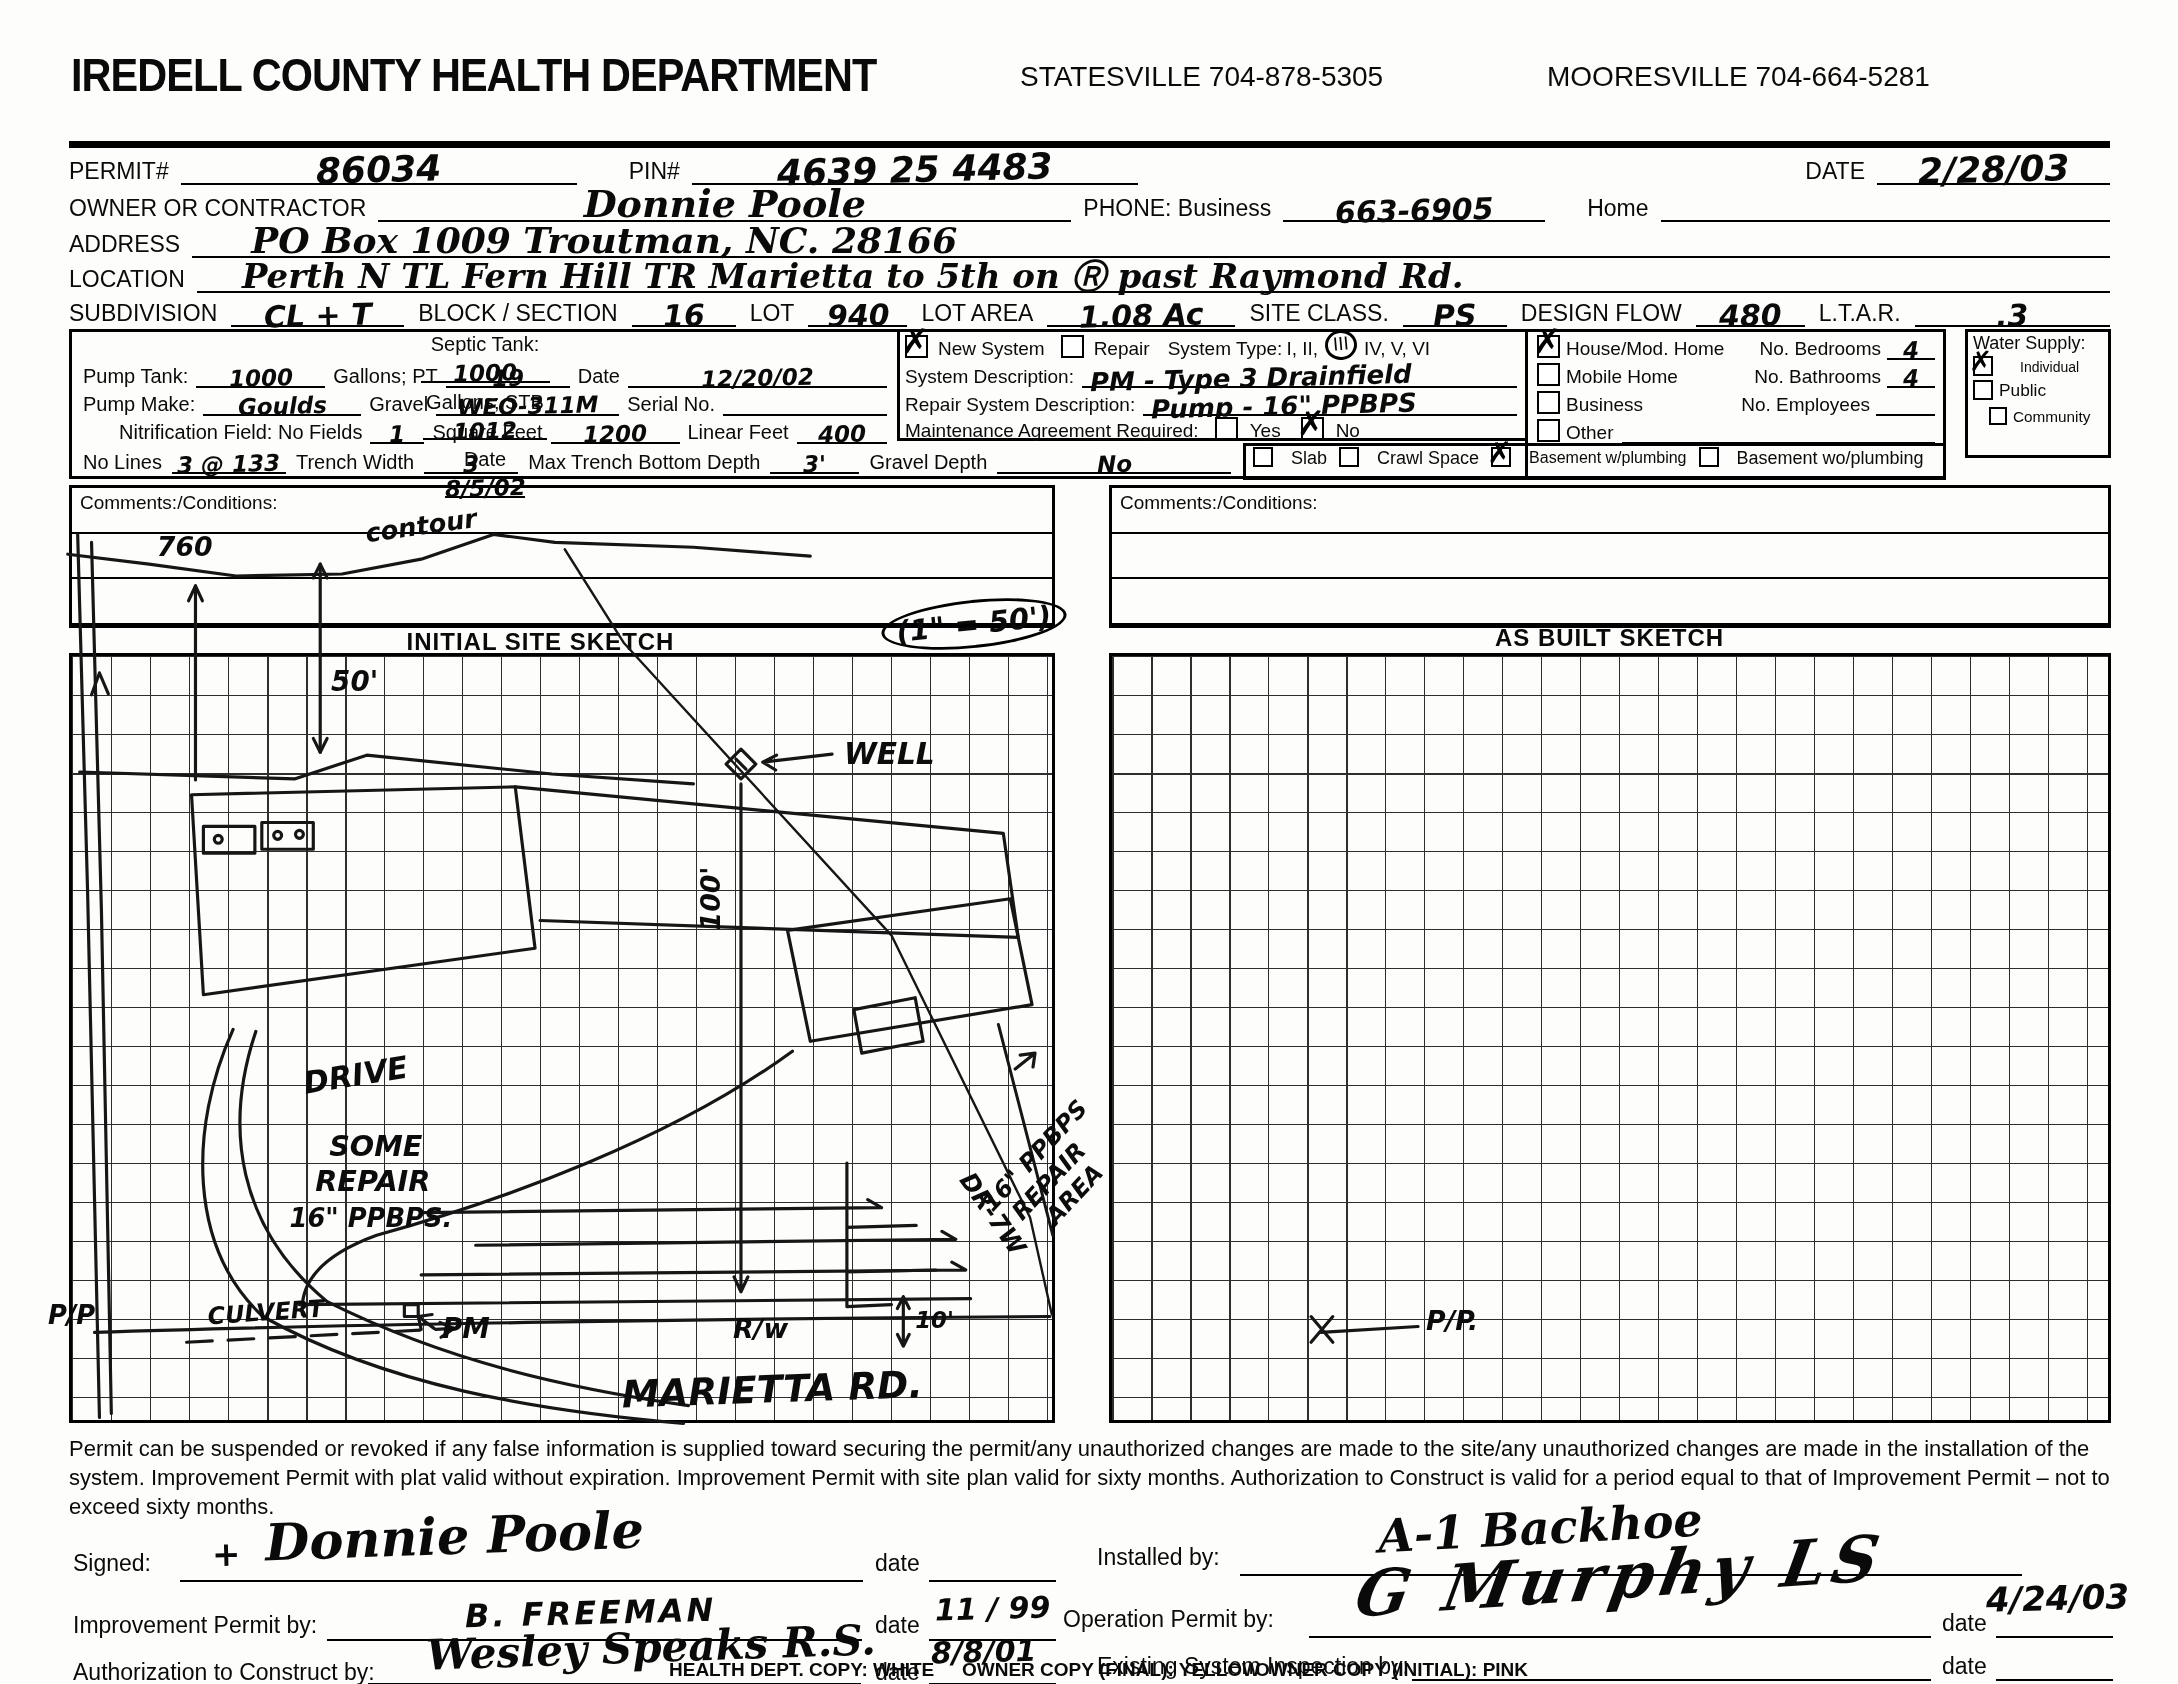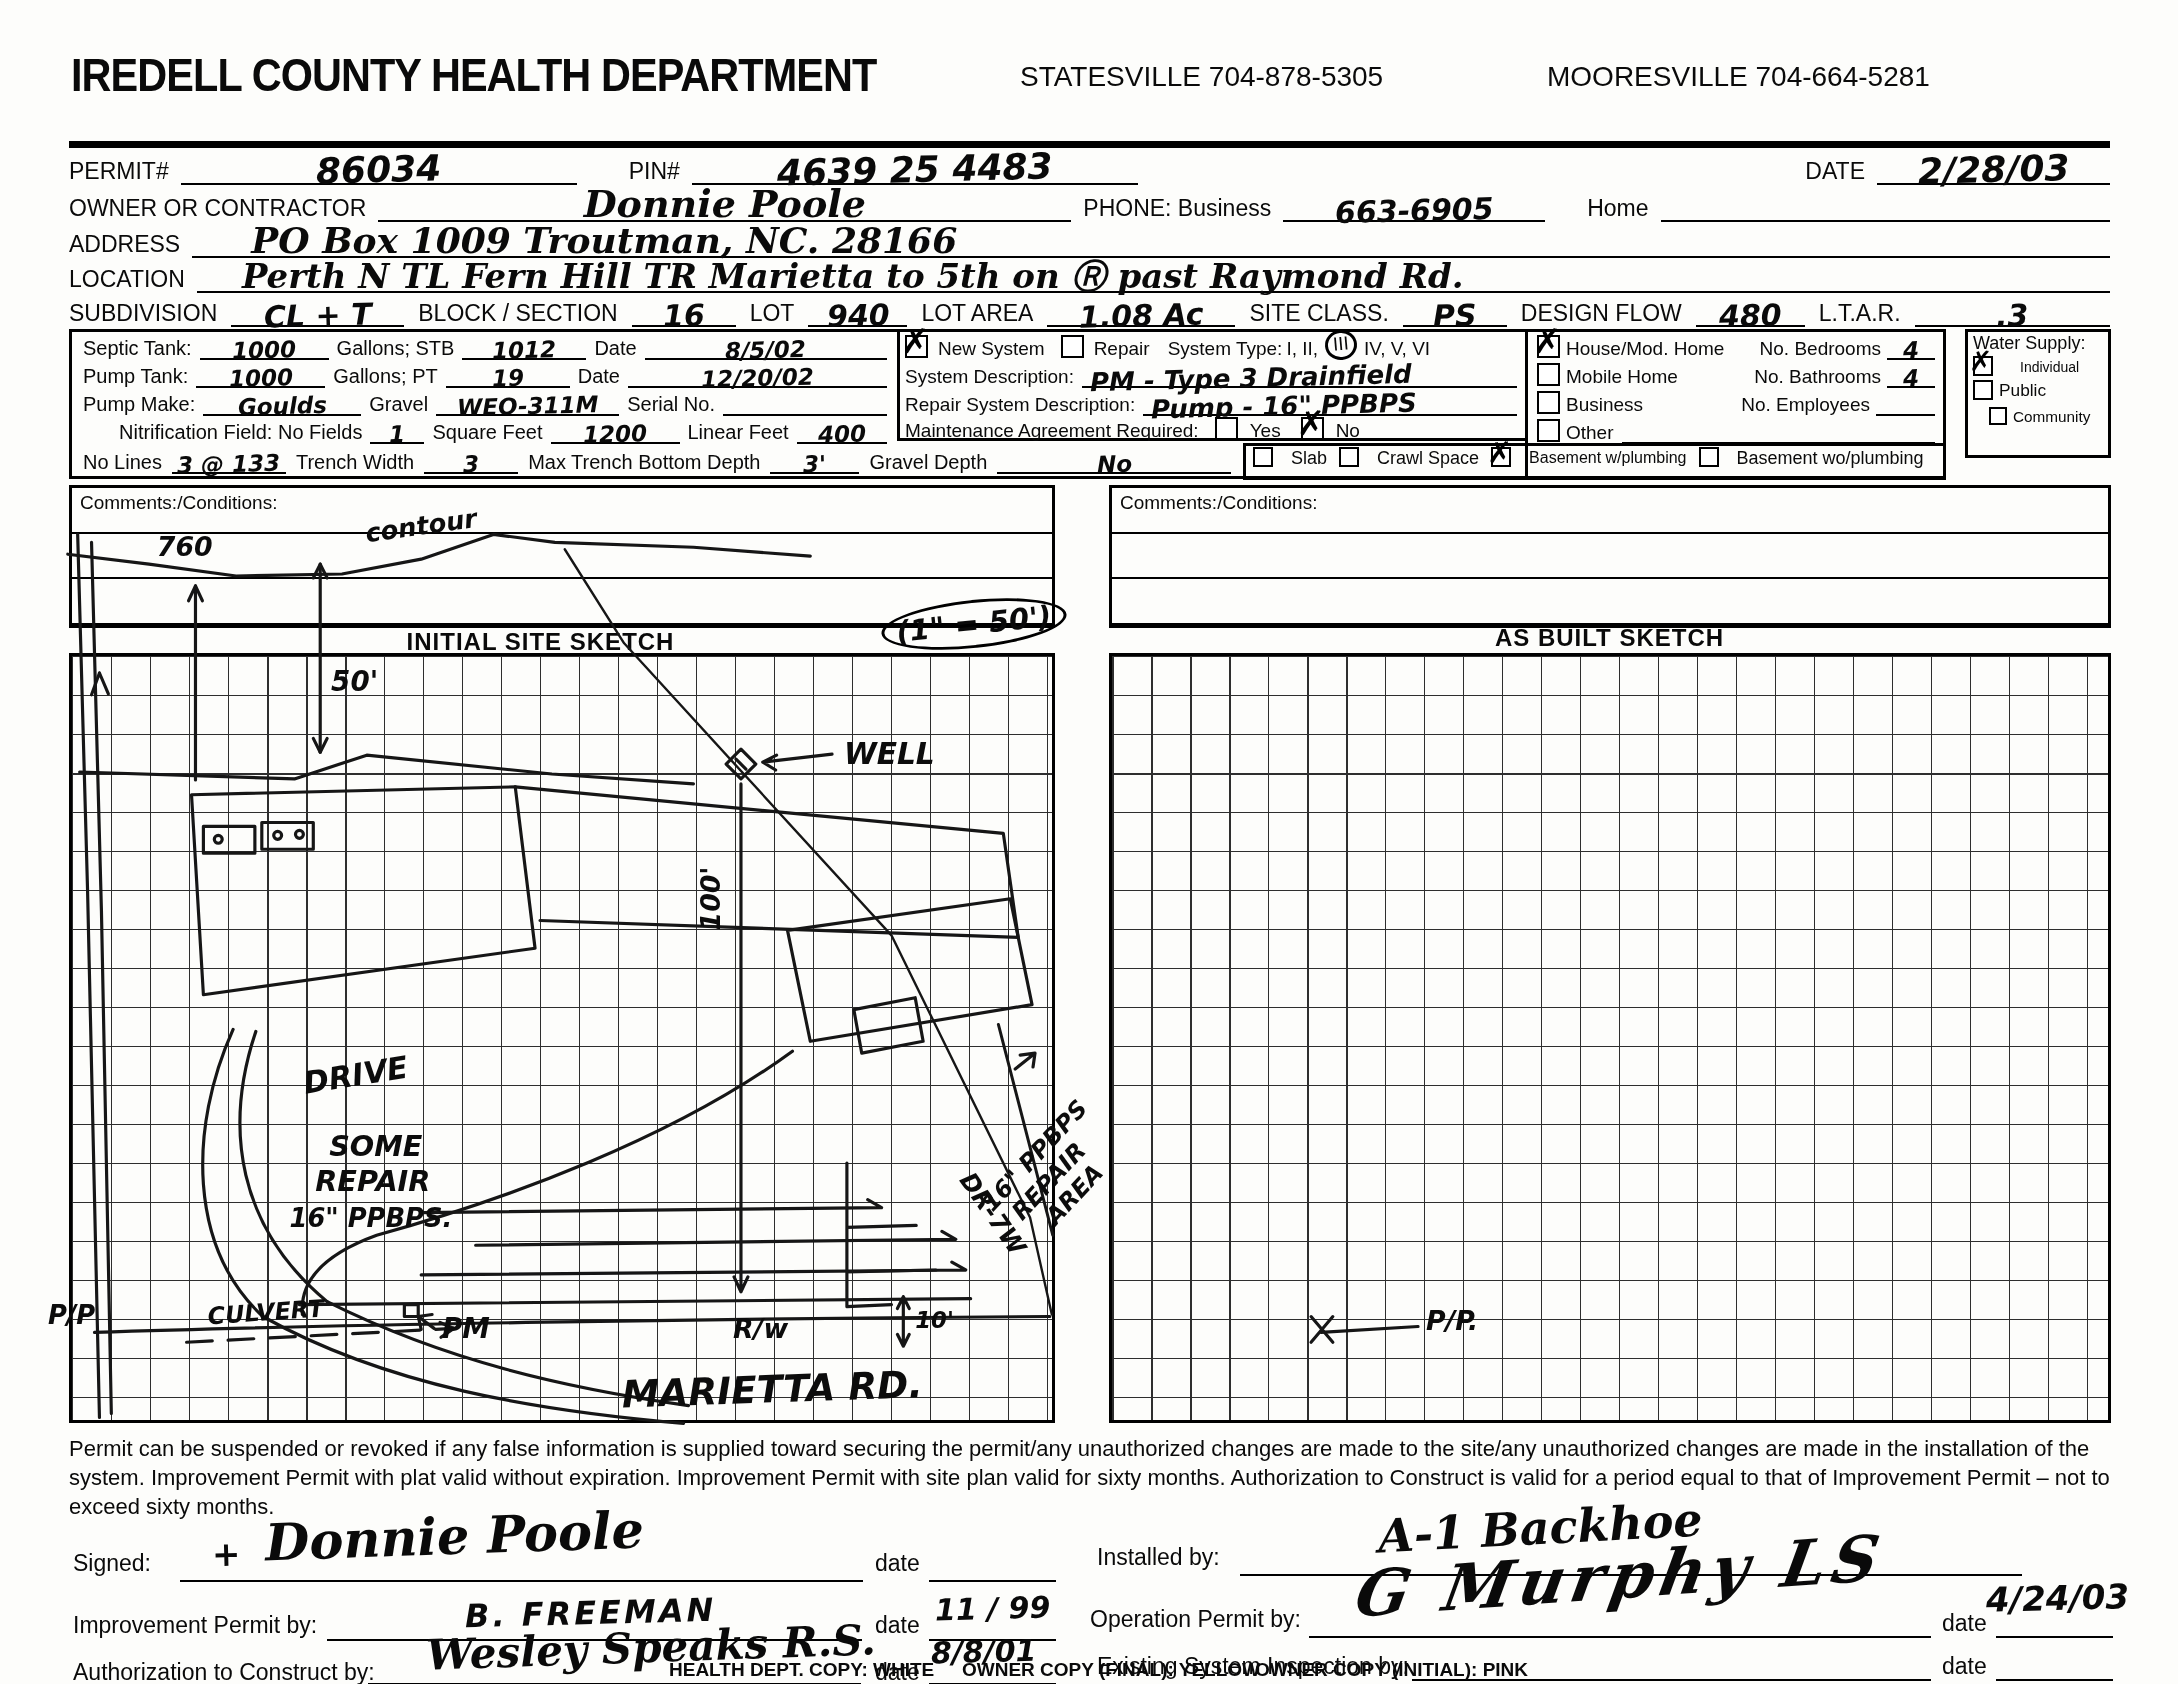--- a/index.html
+++ b/index.html
@@ -128,21 +128,21 @@
   </div>
 
   <div class="box" style="left:69px;top:329px;width:1877px;height:150px;"></div>
   <div class="vline" style="left:897px;top:329px;height:109px;"></div>
   <div class="vline" style="left:1525px;top:329px;height:150px;"></div>
   <div class="hline" style="left:897px;top:438px;width:628px;"></div>
   <div class="box" style="left:1965px;top:329px;width:146px;height:129px;"></div>
   <div class="box" style="left:1243px;top:443px;width:703px;height:37px;"></div>
 
   <div class="abs" style="left:83px;top:333px;width:804px;">
-    <div style="display:flex;align-items:flex-end;height:27px;gap:8px;">
+    <div style="display:flex;align-items:center;height:27px;gap:8px;flex-direction:column;">
       <span class="lbl-sm">Septic Tank:</span>
       <span class="fld" style="width:129px;">
           <span class="hw hw-sm">1000</span>
         </span>
       <span class="lbl-sm">Gallons;  STB</span>
       <span class="fld" style="width:124px;">
           <span class="hw hw-sm">1012</span>
         </span>
       <span class="lbl-sm">Date</span>
       <span class="fld" style="flex:1;">
@@ -465,21 +465,21 @@
   <div class="thin" style="left:368px;top:1683px;width:493px;"></div>
   <div class="abs script" style="left:426px;top:1630px;font-size:42px;transform:rotate(-2deg);">Wesley Speaks  R.S.</div>
   <div class="abs lbl" style="left:875px;top:1659px;">date</div>
   <div class="thin" style="left:929px;top:1683px;width:127px;"></div>
   <div class="abs hw" style="left:931px;top:1639px;font-size:30px;">8/8/01</div>
 
   <div class="abs lbl" style="left:1097px;top:1544px;">Installed by:</div>
   <div class="thin" style="left:1240px;top:1574px;width:782px;"></div>
   <div class="abs script" style="left:1378px;top:1509px;font-size:46px;transform:rotate(-3deg);">A-1 Backhoe</div>
 
-  <div class="abs lbl" style="left:1090px;top:1606px;">Operation Permit by:</div>
+  <div class="abs lbl" style="left:1063px;top:1606px;">Operation Permit by:</div>
   <div class="thin" style="left:1309px;top:1636px;width:622px;"></div>
   <div class="abs script" style="left:1356px;top:1550px;font-size:63px;transform:rotate(-4deg) skewX(-14deg);letter-spacing:6px;">G Murphy LS</div>
   <div class="abs lbl" style="left:1942px;top:1610px;">date</div>
   <div class="thin" style="left:1996px;top:1636px;width:117px;"></div>
   <div class="abs hw" style="left:1986px;top:1584px;font-size:34px;">4/24/03</div>
 
   <div class="abs lbl" style="left:1097px;top:1653px;">Existing System Inspection by:</div>
   <div class="thin" style="left:1412px;top:1679px;width:519px;"></div>
   <div class="abs lbl" style="left:1942px;top:1653px;">date</div>
   <div class="thin" style="left:1996px;top:1679px;width:117px;"></div>

